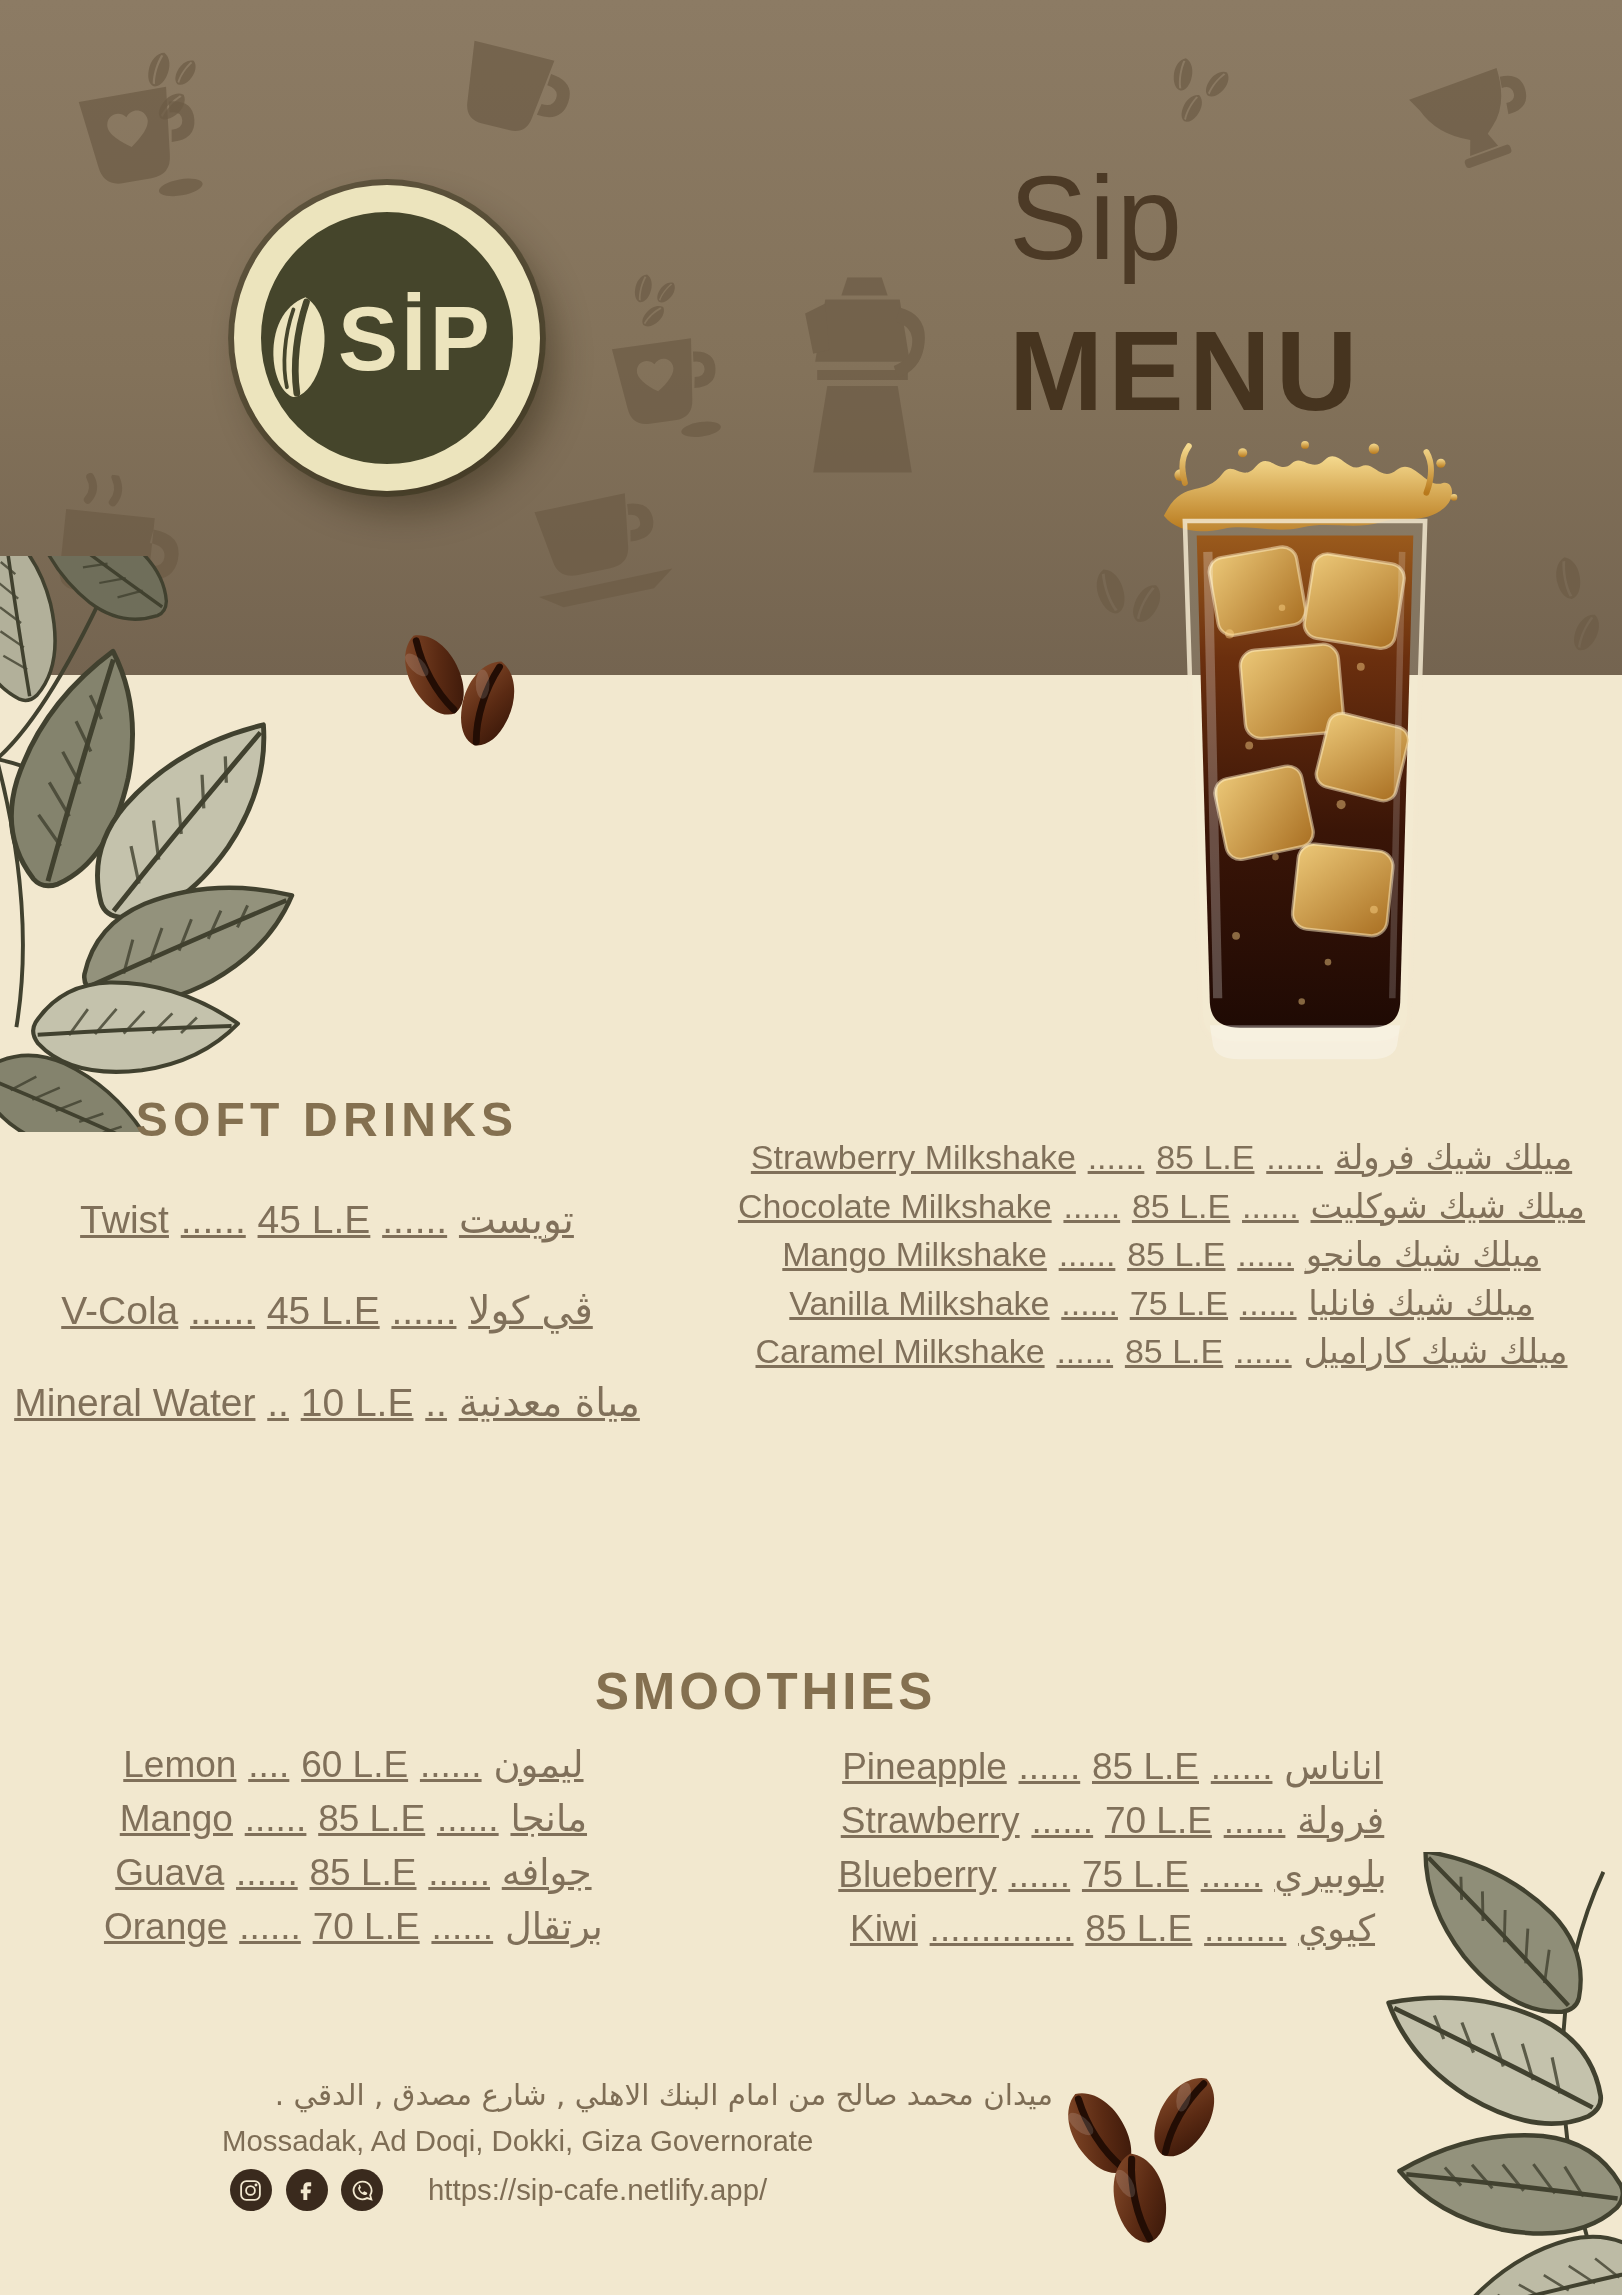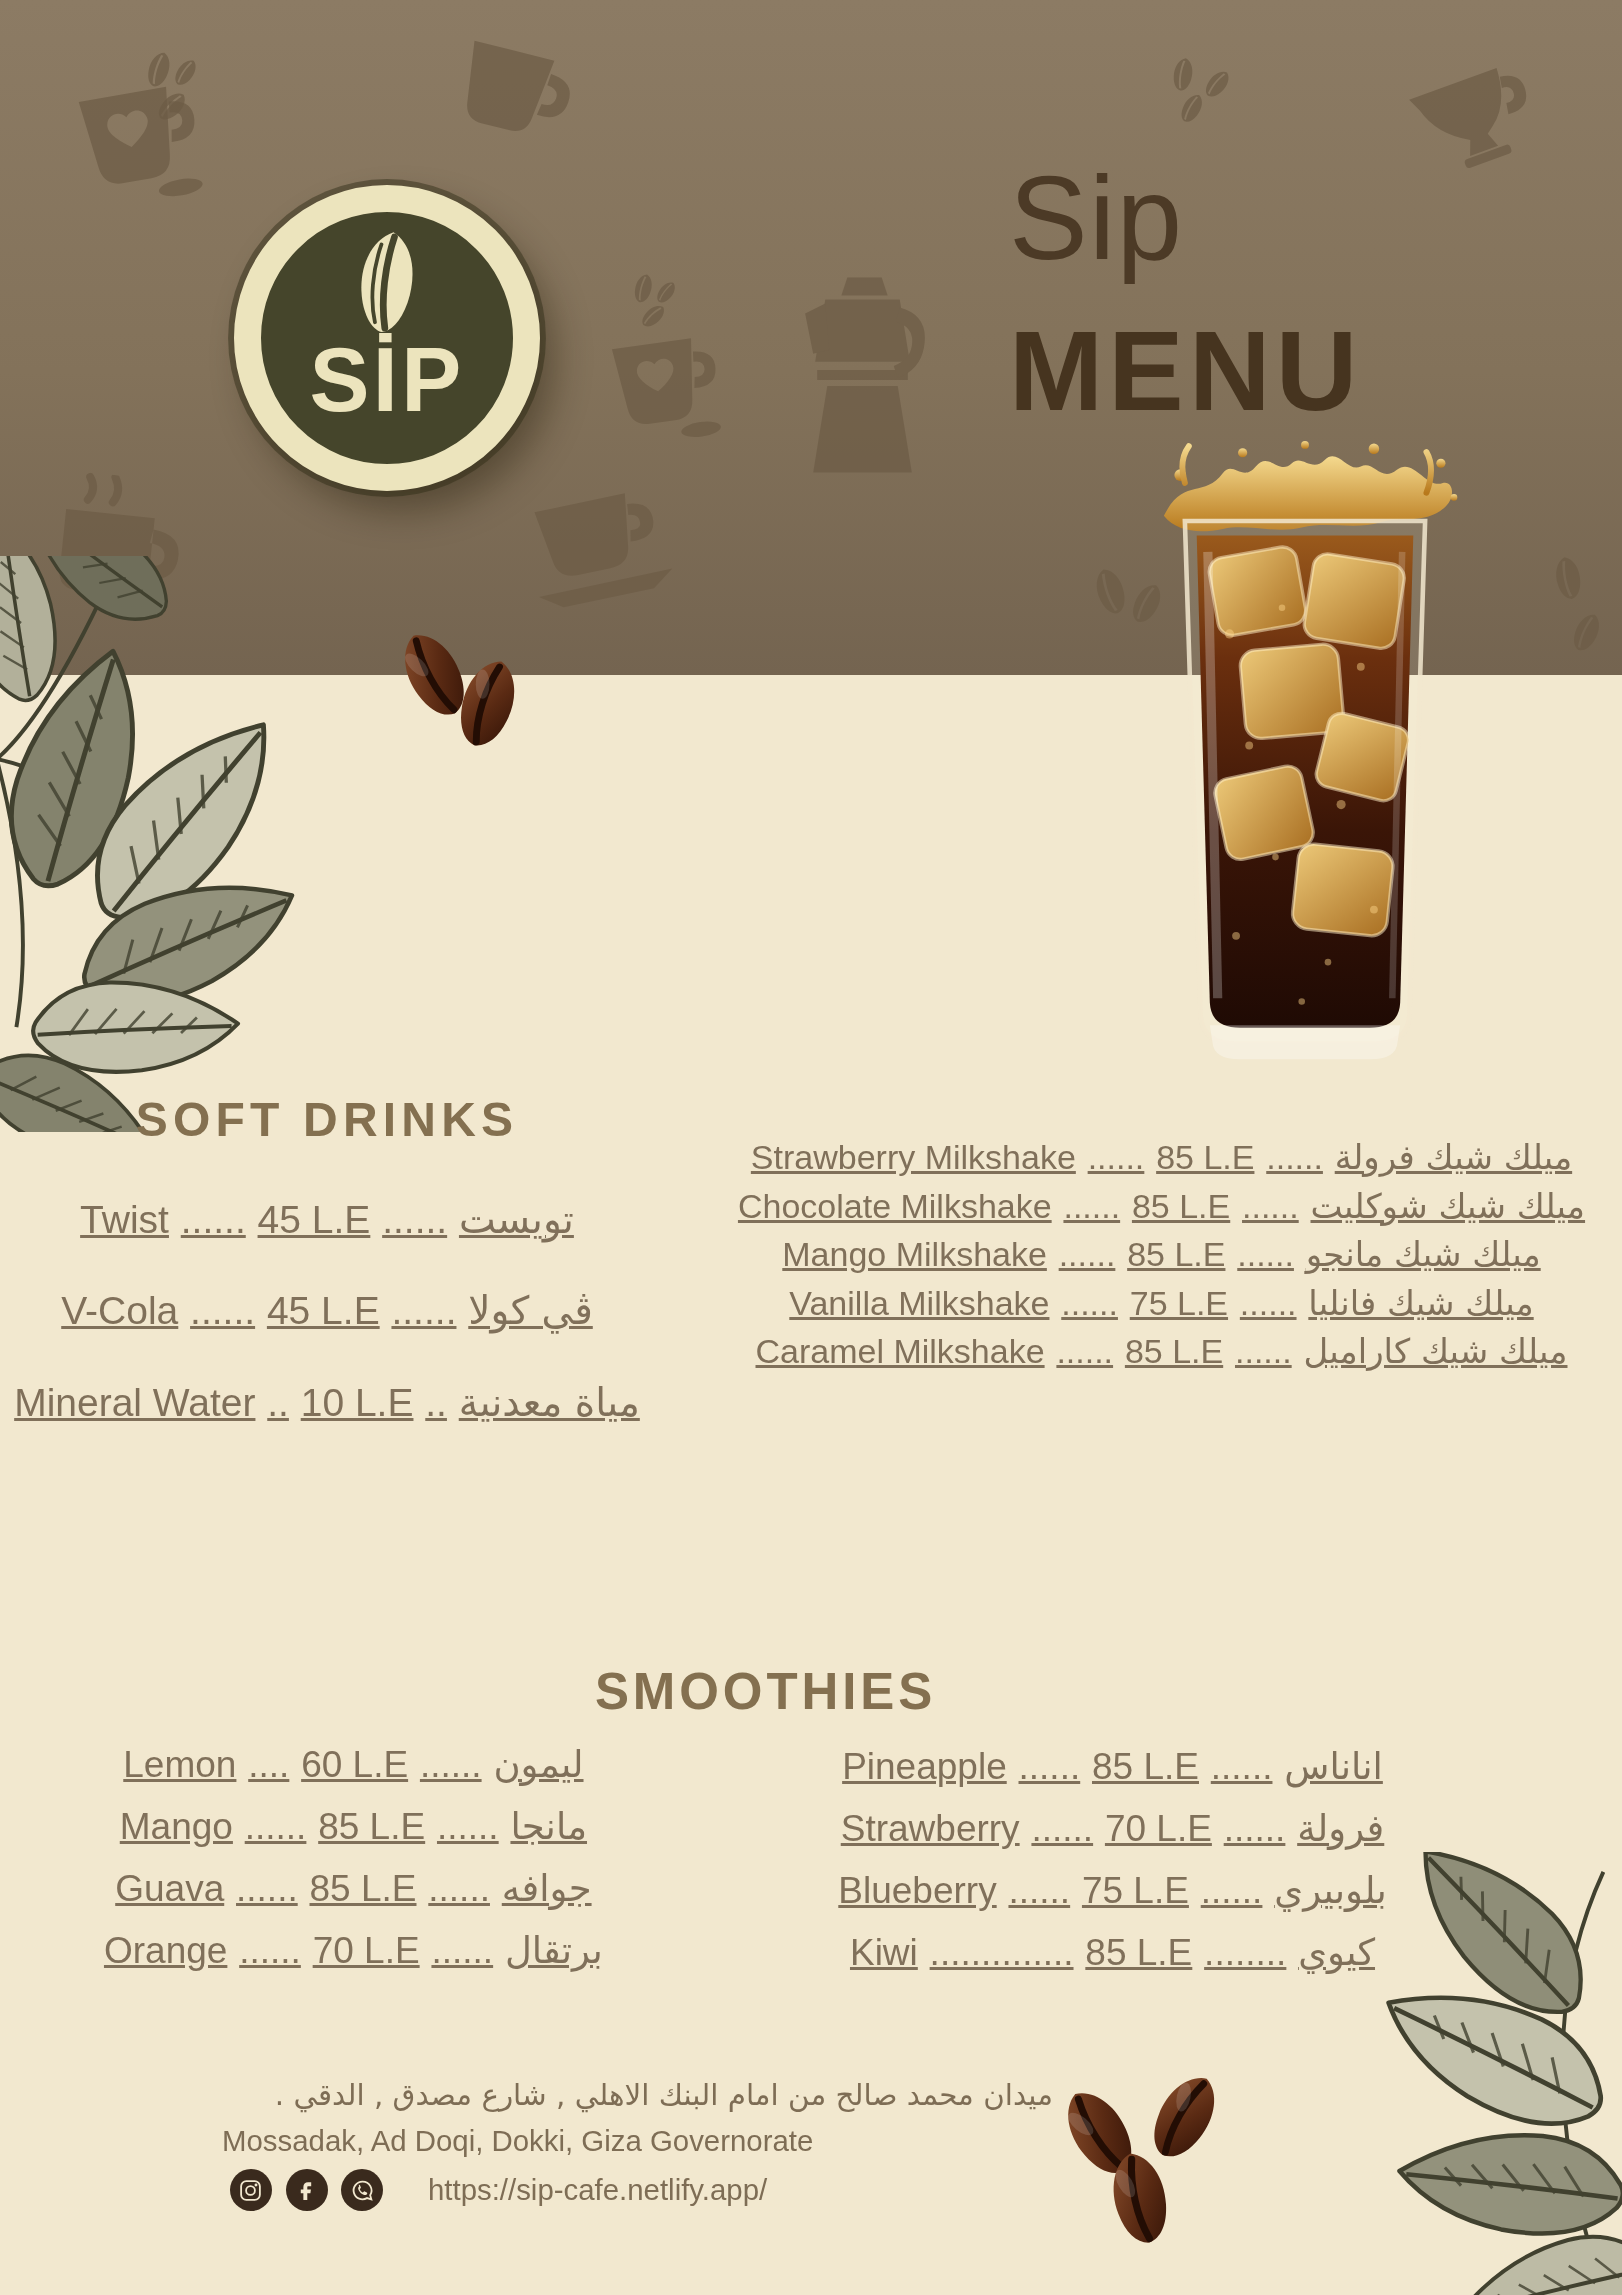--- a/index.html
+++ b/index.html
@@ -13,21 +13,21 @@
     position:absolute; left:0; top:0; width:1623px; height:675px;
     background:linear-gradient(180deg,#8c7b64 0%,#83725a 55%,#746450 100%);
   }
   .deco{ position:absolute; fill:#6d5c46; color:#6d5c46; opacity:.72; }
   
   .logo{
     position:absolute; left:234px; top:185px; width:306px; height:306px;
     box-sizing:border-box; border:27.5px solid #ece4bd; border-radius:50%;
     background:#45452b;
     box-shadow:0 0 0 5.9px rgba(44,42,20,.45), 14.4px 19.6px 36px rgba(30,22,6,.40);
-    display:flex; flex-direction:column; align-items:center; justify-content:flex-start;
+    display:flex; align-items:center; justify-content:flex-start;
   }
   .logo-bean{ margin-top:17px; }
   .logo-text{
     margin-top:1.3px; font-size:90px; font-weight:800; letter-spacing:3.3px;
     color:#ece4bd; line-height:1;
   }
   
   .title-block{ position:absolute; left:1009px; top:157px; }
   .title-thin{ font-size:118px; font-weight:400; color:#4c3a26; line-height:1.05; letter-spacing:1.3px;}
   .title-bold{ font-size:113px; font-weight:800; color:#46341f; line-height:1; letter-spacing:5.2px; margin-top:34px;}
@@ -43,21 +43,21 @@
   .soft-sec .sec-title{ font-size:48px; letter-spacing:5.2px; }
   .soft-sec .rows{ margin-top:47px; gap:43px; font-size:39px; }
   .soft-sec .mrow{ line-height:1.25; }
   .milk-sec{ left:736px; top:1076px; width:851px; }
   .milk-sec .sec-title{ font-size:51px; letter-spacing:0.7px; }
   .milk-sec .rows{ margin-top:60px; gap:6px; font-size:34px; }
   .milk-sec .mrow{ line-height:1.25; }
   .smo-title{ position:absolute; left:340px; top:1661px; width:851px; font-size:51px; letter-spacing:3.9px; }
   .smoL{ left:29.4px; top:1742px; width:648px; }
   .smoR{ left:759px; top:1744px; width:707px; }
-  .smoL .rows,.smoR .rows{ gap:17px; font-size:37px; }
+  .smoL .rows,.smoR .rows{ gap:9px; font-size:37px; }
   .smoL .mrow,.smoR .mrow{ line-height:1.22; }
   
   .footer{ position:absolute; left:222px; top:2076px; width:831px; color:#7e6d55; }
   .f-ar{ font-family:"DejaVu Sans", sans-serif; direction:rtl; text-align:right; font-size:29.4px; line-height:1.3; }
   .f-en{ font-size:29.4px; line-height:1.2; margin-top:9.2px; }
   .f-icons{ display:flex; align-items:center; gap:13.7px; margin-top:10.5px; padding-left:7.9px; }
   .social{
     width:42px; height:42px; border-radius:50%; background:#3a2a1d;
     display:flex; align-items:center; justify-content:center; text-decoration:none;
   }

